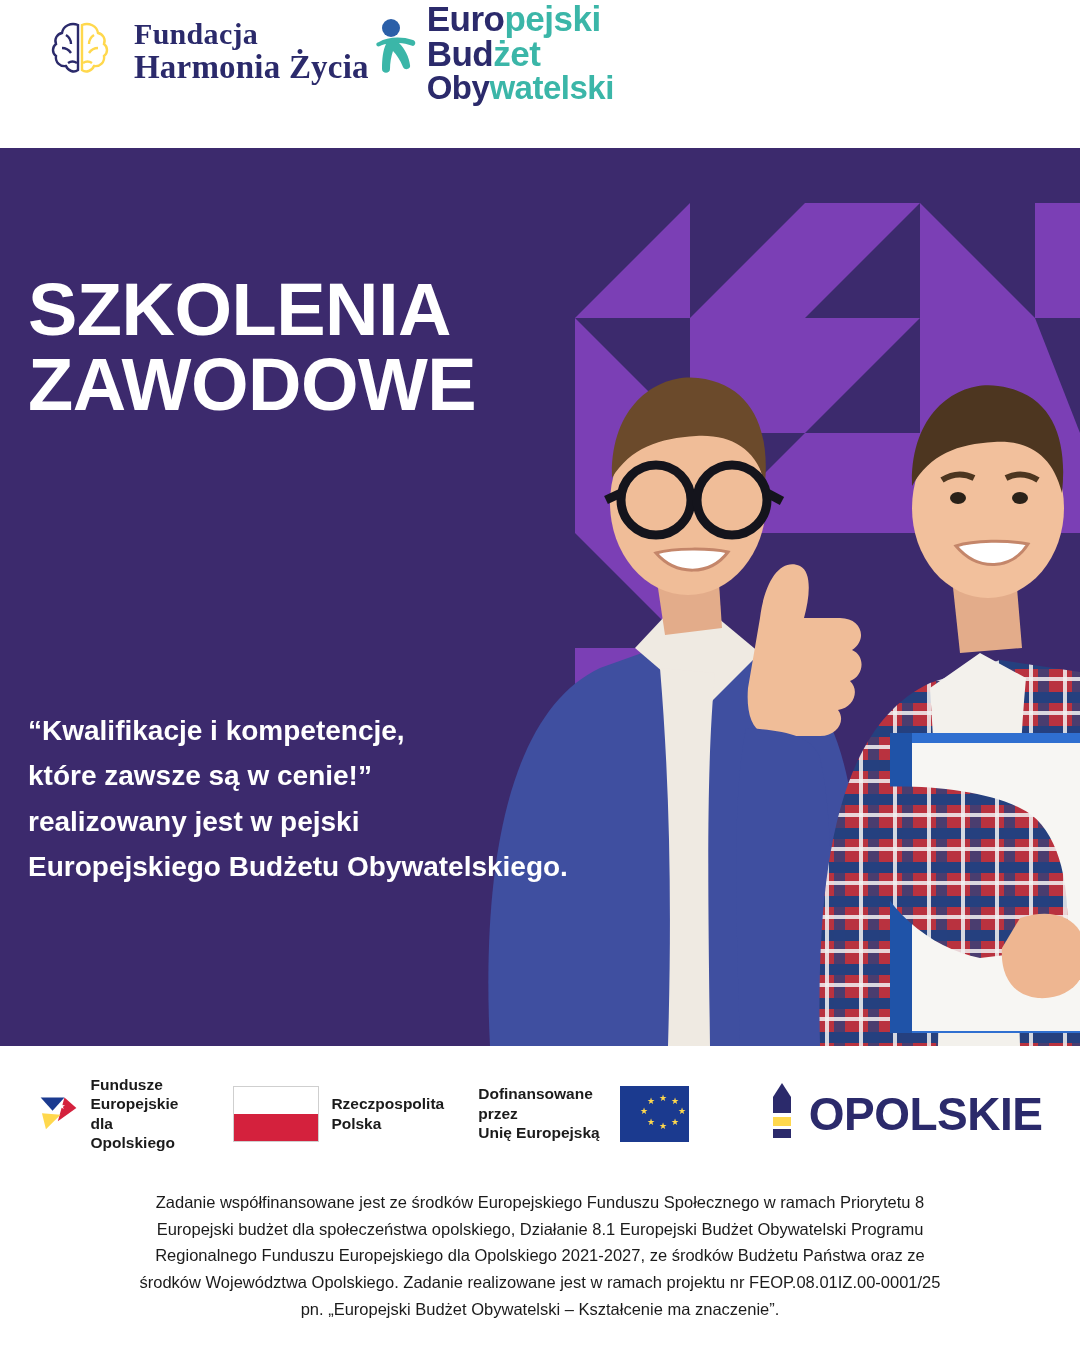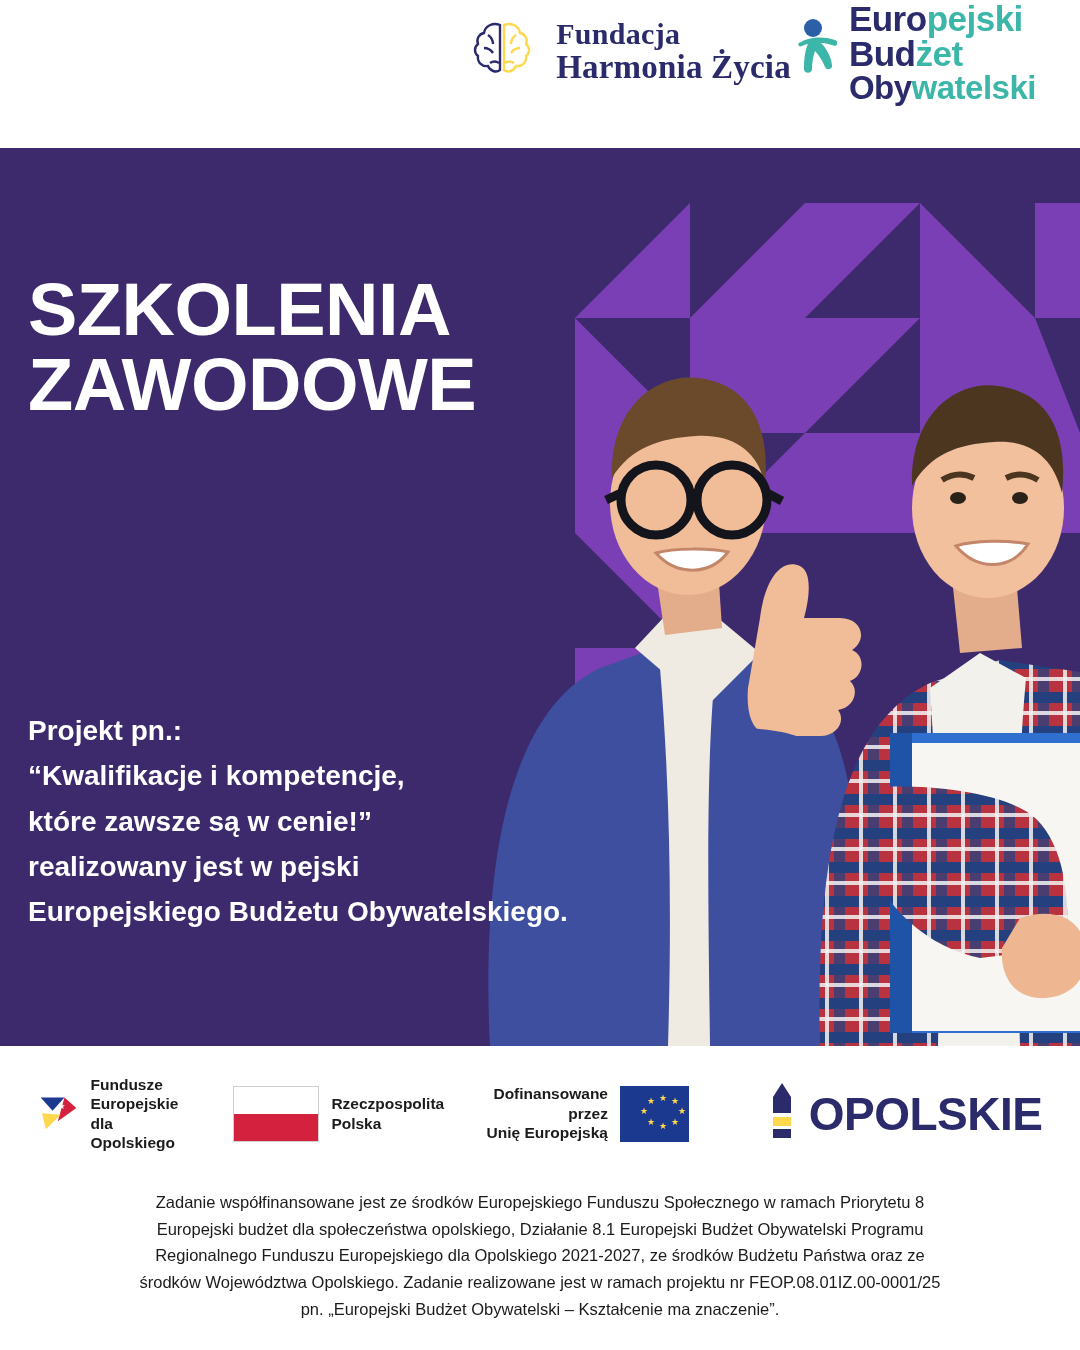--- a/index.html
+++ b/index.html
@@ -19,21 +19,21 @@
 
   
   .header {
     position: absolute;
     left: 0; top: 0;
     width: 1080px;
     height: 104px;
     background: #ffffff;
     display: flex;
     align-items: center;
-    justify-content: flex-end;
+    justify-content: flex-start;
     padding: 0 44px;
   }
   .brand-left {
     display: flex;
     align-items: center;
     gap: 16px;
   }
   .brand-left .brain-icon { width: 74px; height: 74px; flex: 0 0 auto; }
   .brand-left .brand-text {
     display: flex;
@@ -335,21 +335,20 @@
         </g>
       </svg>
     </div>
 
     <div class="headline-block">
       <div class="headline-2">SZKOLENIA</div>
       <div class="headline-3">ZAWODOWE</div>
     </div>
 
     <div class="project-block">
-      <div>Projekt pn.:</div>
       <div>“Kwalifikacje i kompetencje,</div>
       <div>które zawsze są w cenie!”</div>
       <div>realizowany jest w pejski</div>
       <div>Europejskiego Budżetu Obywatelskiego.</div>
     </div>
   </div>
 
   <div class="logostrip">
 
     <div class="logo-item">
@@ -366,21 +365,21 @@
     <div class="logo-item">
       <div class="flag-pl">
         <div class="top"></div>
           <div class="bot"></div>
       </div>
       <span class="lbl">Rzeczpospolita
 Polska</span>
     </div>
 
     <div class="logo-item">
-      <span class="lbl" style="text-align:right">Dofinansowane przez
+      <span class="lbl" style="">Dofinansowane przez
 Unię Europejską</span>
       <div class="flag-eu">
         <span class="star" style="left:39px;top:8px">★</span>
         <span class="star" style="left:51px;top:11px">★</span>
         <span class="star" style="left:58px;top:21px">★</span>
         <span class="star" style="left:51px;top:32px">★</span>
         <span class="star" style="left:39px;top:36px">★</span>
         <span class="star" style="left:27px;top:32px">★</span>
         <span class="star" style="left:20px;top:21px">★</span>
         <span class="star" style="left:27px;top:11px">★</span>

